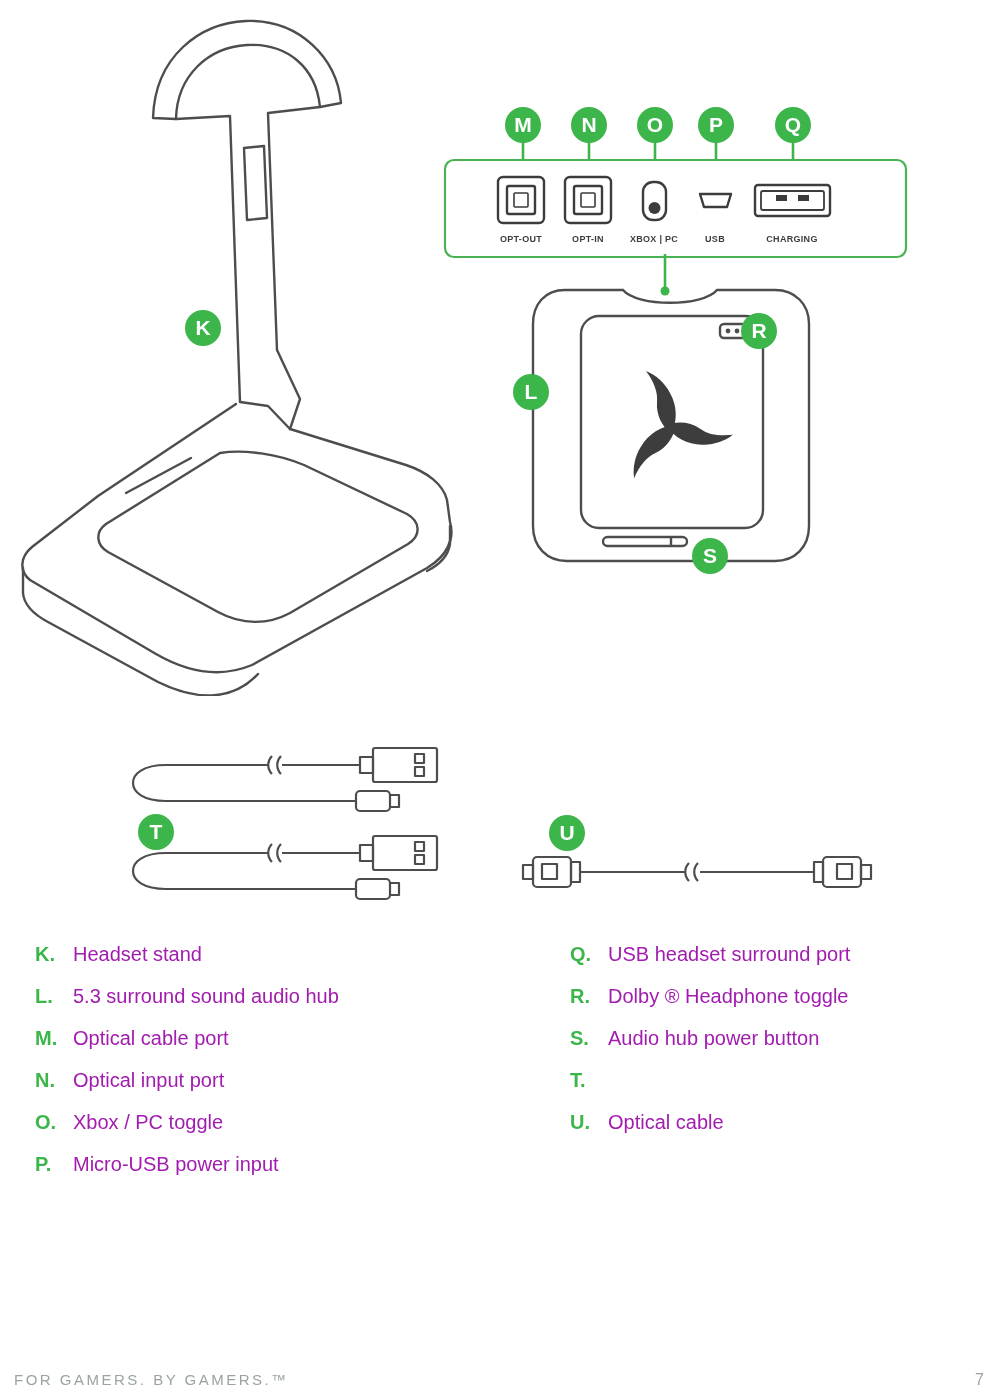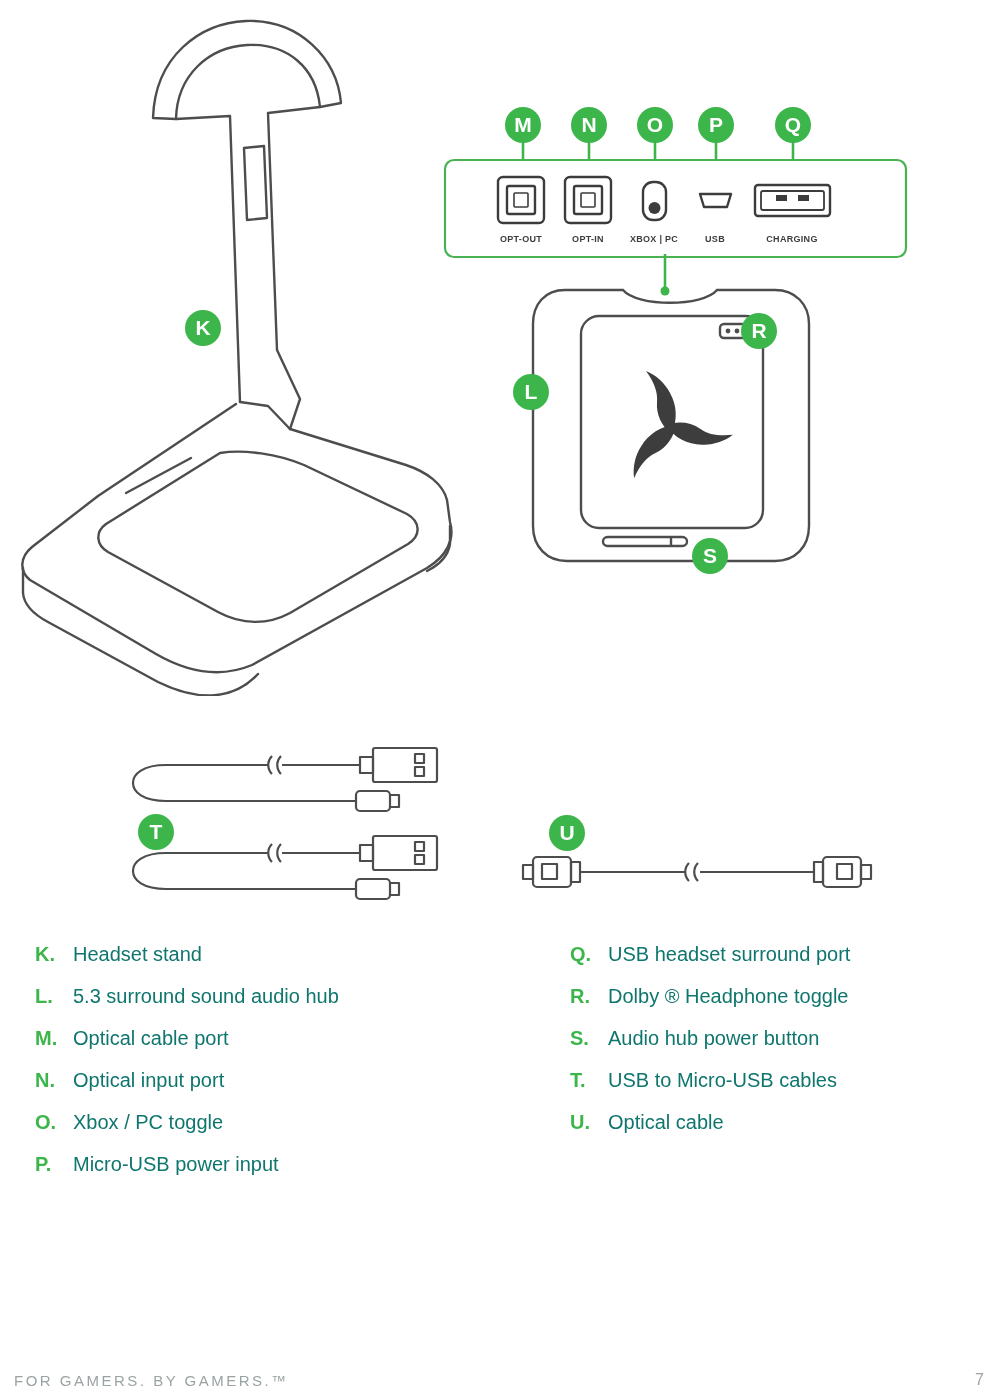--- a/index.html
+++ b/index.html
@@ -25,25 +25,25 @@
   .legend {
     position:absolute;
     left:0; top:942px; width:100%;
     display:flex;
   }
   .legend-col { display:flex; flex-direction:column; }
   .legend-col.left  { margin-left:35px; width:500px; }
   .legend-col.right { margin-left:35px; }
   .legend-item { display:flex; margin-bottom:17px; font-size:20px; line-height:25px; }
   .legend-letter { color:#3cb54a; font-weight:bold; width:38px; flex:none; }
-  .legend-text { color:#0f766e;text-align:center; }
+  .legend-text { color:#a21caf;text-align:center; }
   .footer {
     position:absolute;
     left:0; right:0; bottom:6px;
-    display:flex; justify-content:space-between; align-items:center;
+    display:flex; justify-content:space-between; align-items:flex-start;
     padding:0 14px;
     color:#9aa3a3;
   }
   .footer .tagline { font-size:15px; letter-spacing:2.5px; }
   .footer .pageno  { font-size:16px; letter-spacing:0; }
 </style>
 </head>
 <body>
 
 <div class="page">
@@ -215,21 +215,20 @@
       <div class="legend-item">
         <span class="legend-letter">R.</span>
         <span class="legend-text">Dolby ® Headphone toggle</span>
       </div>
       <div class="legend-item">
         <span class="legend-letter">S.</span>
         <span class="legend-text">Audio hub power button</span>
       </div>
       <div class="legend-item">
         <span class="legend-letter">T.</span>
-        <span class="legend-text">USB to Micro-USB cables</span>
       </div>
       <div class="legend-item">
         <span class="legend-letter">U.</span>
         <span class="legend-text">Optical cable</span>
       </div>
     </div>
   </div>
 
   <div class="footer">
     <span class="tagline">FOR GAMERS. BY GAMERS.™</span>

